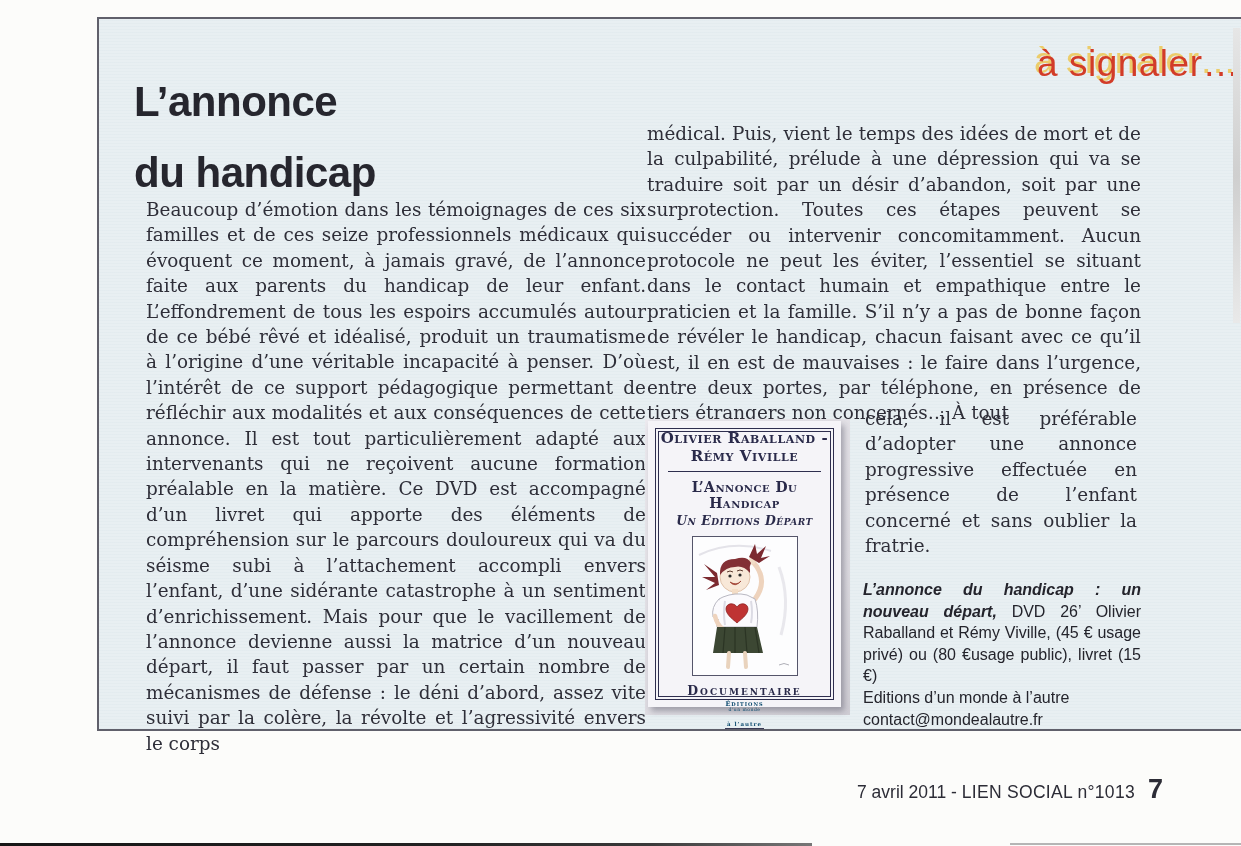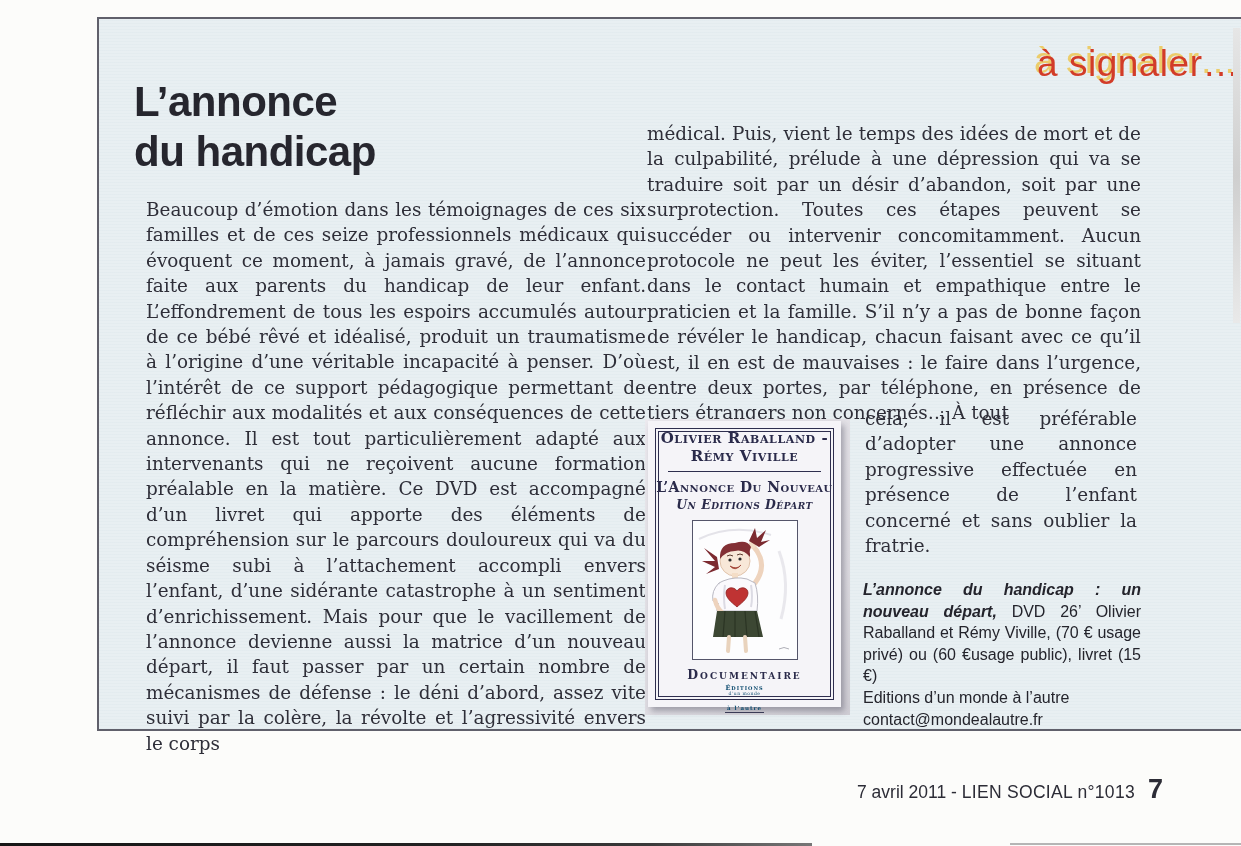--- a/index.html
+++ b/index.html
@@ -119,35 +119,35 @@
 <body>
 
 <div class="page">
 
   <div class="panel">
 
     <div class="section-label">à signaler…</div>
 
     <h1 class="article-title" style="margin:0;">
       <span style="display:block;">L’annonce</span>
-      <span style="display:block;">du handicap</span>
+      <span style="display:block;margin-top:21px;">du handicap</span>
     </h1>
 
     <p class="body-text col-left">Beaucoup d’émotion dans les témoignages de ces six familles et de ces seize professionnels médicaux qui évoquent ce moment, à jamais gravé, de l’annonce faite aux parents du handicap de leur enfant. L’effondrement de tous les espoirs accumulés autour de ce bébé rêvé et idéalisé, produit un traumatisme à l’origine d’une véritable incapacité à penser. D’où l’intérêt de ce support pédagogique permettant de réfléchir aux modalités et aux conséquences de cette annonce. Il est tout particulièrement adapté aux intervenants qui ne reçoivent aucune formation préalable en la matière. Ce DVD est accompagné d’un livret qui apporte des éléments de compréhension sur le parcours douloureux qui va du séisme subi à l’attachement accompli envers l’enfant, d’une sidérante catastrophe à un sentiment d’enrichissement. Mais pour que le vacillement de l’annonce devienne aussi la matrice d’un nouveau départ, il faut passer par un certain nombre de mécanismes de défense : le déni d’abord, assez vite suivi par la colère, la révolte et l’agressivité envers le corps</p>
 
     <p class="body-text col-right-1">médical. Puis, vient le temps des idées de mort et de la culpabilité, prélude à une dépression qui va se traduire soit par un désir d’abandon, soit par une surprotection. Toutes ces étapes peuvent se succéder ou intervenir concomitamment. Aucun protocole ne peut les éviter, l’essentiel se situant dans le contact humain et empathique entre le praticien et la famille. S’il n’y a pas de bonne façon de révéler le handicap, chacun faisant avec ce qu’il est, il en est de mauvaises : le faire dans l’urgence, entre deux portes, par téléphone, en présence de tiers étrangers non concernés… À tout</p>
 
     <p class="body-text col-right-2">cela, il est préférable d’adopter une annonce progressive effectuée en présence de l’enfant concerné et sans oublier la fratrie.</p>
 
     <div class="cover-photo">
       <div class="cover">
         <div class="cover-frame">
           <div class="cover-authors">Olivier Raballand - Rémy Viville</div>
           <div class="cover-rule"></div>
-          <div class="cover-title">L’Annonce Du Nouveau</div>
+          <div class="cover-title">L’Annonce Du Handicap</div>
           <div class="cover-subtitle">Un Editions Départ</div>
           <div class="cover-picture">
             <svg viewBox="0 0 104 138" width="104" height="138">
               <path d="M6 18 Q40 2 78 14" stroke="#e4e3e9" fill="none" stroke-width="2"></path>
               <path d="M86 30 Q98 62 88 98" stroke="#eas" fill="none"></path>
               <path d="M86 30 Q98 62 88 98" stroke="#e9e8ed" fill="none" stroke-width="3"></path>
               <path d="M62 62 Q74 46 64 30 L60 25" stroke="#eed3bd" stroke-width="5" fill="none" stroke-linecap="round"></path>
               <circle cx="59" cy="24" r="3.5" fill="#f2dcc6"></circle>
               <path d="M56 20 L62 7 L64 17 L73 9 L68 21 L77 19 L66 26 Z" fill="#7c2a30"></path>
               <path d="M24 36 L11 27 L22 40 L9 40 L22 46 L13 53 L26 48 Z" fill="#7c2a30"></path>
@@ -175,21 +175,21 @@
           <div class="cover-logo">
             <div class="l1">Éditions</div>
             <div class="l2">d’un monde</div>
             <div class="l3">à l’autre</div>
           </div>
         </div>
       </div>
     </div>
 
     <div class="caption">
-      <span class="cap-title">L’annonce du handicap : un nouveau départ,</span><span> DVD 26’ Olivier Raballand et Rémy Viville, (70 € usage privé) ou (60 €usage public), livret (15 €)</span>
+      <span class="cap-title">L’annonce du handicap : un nouveau départ,</span><span> DVD 26’ Olivier Raballand et Rémy Viville, (45 € usage privé) ou (80 €usage public), livret (15 €)</span>
       <div class="cap-block">Editions d’un monde à l’autre</div>
       <div class="cap-block">contact@mondealautre.fr</div>
     </div>
 
   </div>
 
   <div class="footer">
     <span>7 avril 2011 - </span><span class="mag">LIEN SOCIAL n°1013</span><span class="pagenum">7</span>
   </div>
 

